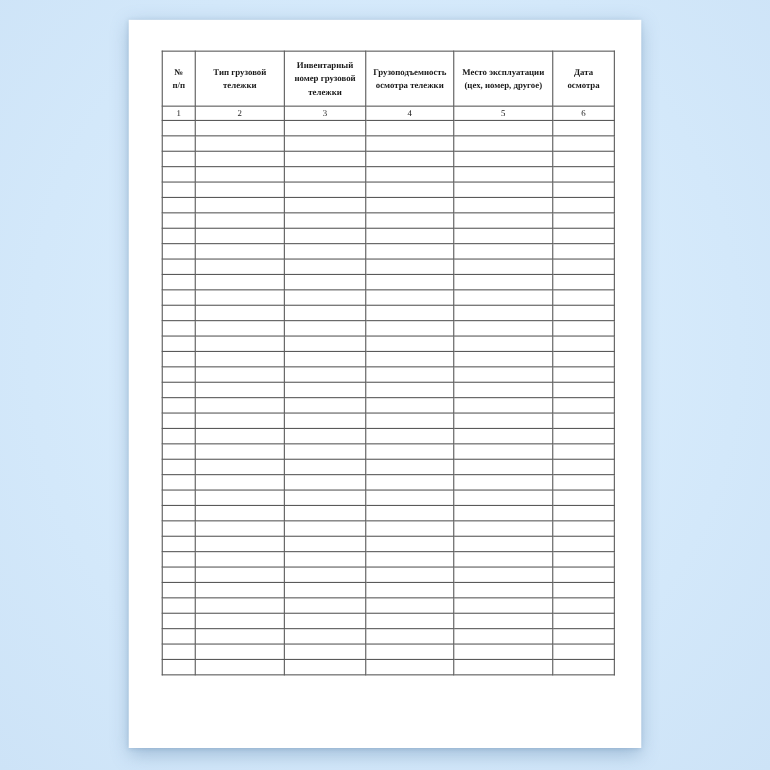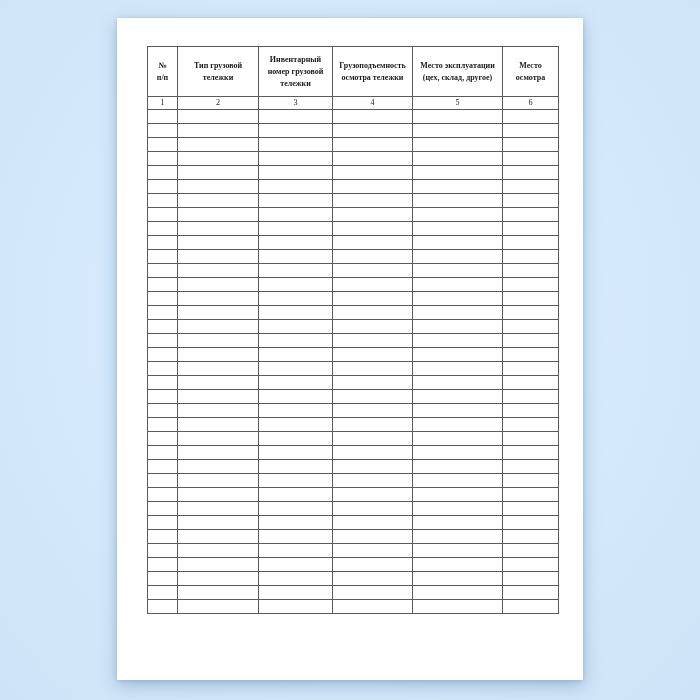--- a/index.html
+++ b/index.html
@@ -80,22 +80,22 @@
         <th>№
 п/п</th>
         <th>Тип грузовой
 тележки</th>
         <th>Инвентарный
 номер грузовой
 тележки</th>
         <th>Грузоподъемность
 осмотра тележки</th>
         <th>Место эксплуатации
-(цех, склад, другое)</th>
-        <th>Место
+(цех, номер, другое)</th>
+        <th>Дата
 осмотра</th>
       </tr>
       <tr class="number-row">
         <td>1</td>
         <td>2</td>
         <td>3</td>
         <td>4</td>
         <td>5</td>
         <td>6</td>
       </tr>

